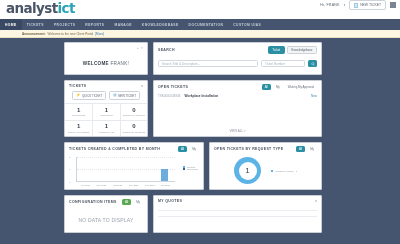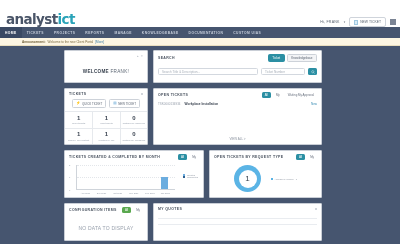--- a/index.html
+++ b/index.html
@@ -4,21 +4,21 @@
 <style>
   * { box-sizing: border-box; margin: 0; padding: 0; }
   html, body {
     width: 400px; height: 244px; overflow: hidden;
     font-family: "Liberation Sans", sans-serif;
     background: #ffffff;
   }
   .page { position: relative; width: 400px; height: 244px; background:#fff; }
 
   
-  .topbar { height: 27px; background:#ffffff; display:flex; align-items:flex-end;
+  .topbar { height: 19px; background:#ffffff; display:flex; align-items:flex-start;
             justify-content:space-between; padding:0 4px; }
   .logo { font-size: 13.5px; font-weight: 700; letter-spacing:-0.6px;
           font-family:"DejaVu Sans", sans-serif; padding-left:2px; }
   .logo .a { color:#4a5568; }
   .logo .b { color:#29a3b8; }
   .topright { display:flex; align-items:center; gap:4px; }
   .hiuser { font-size:3.6px; color:#5a6472; letter-spacing:.2px; }
   .newticket-btn { display:flex; align-items:center; gap:2px; border:1px solid #cfd4db;
      background:#fff; border-radius:2px; padding:1.5px 4px; font-size:3.4px; color:#5a6472; }
   .newticket-btn .doc { width:4px; height:5px; background:#d9eaf5; border:0.5px solid #9fc7e0; }

